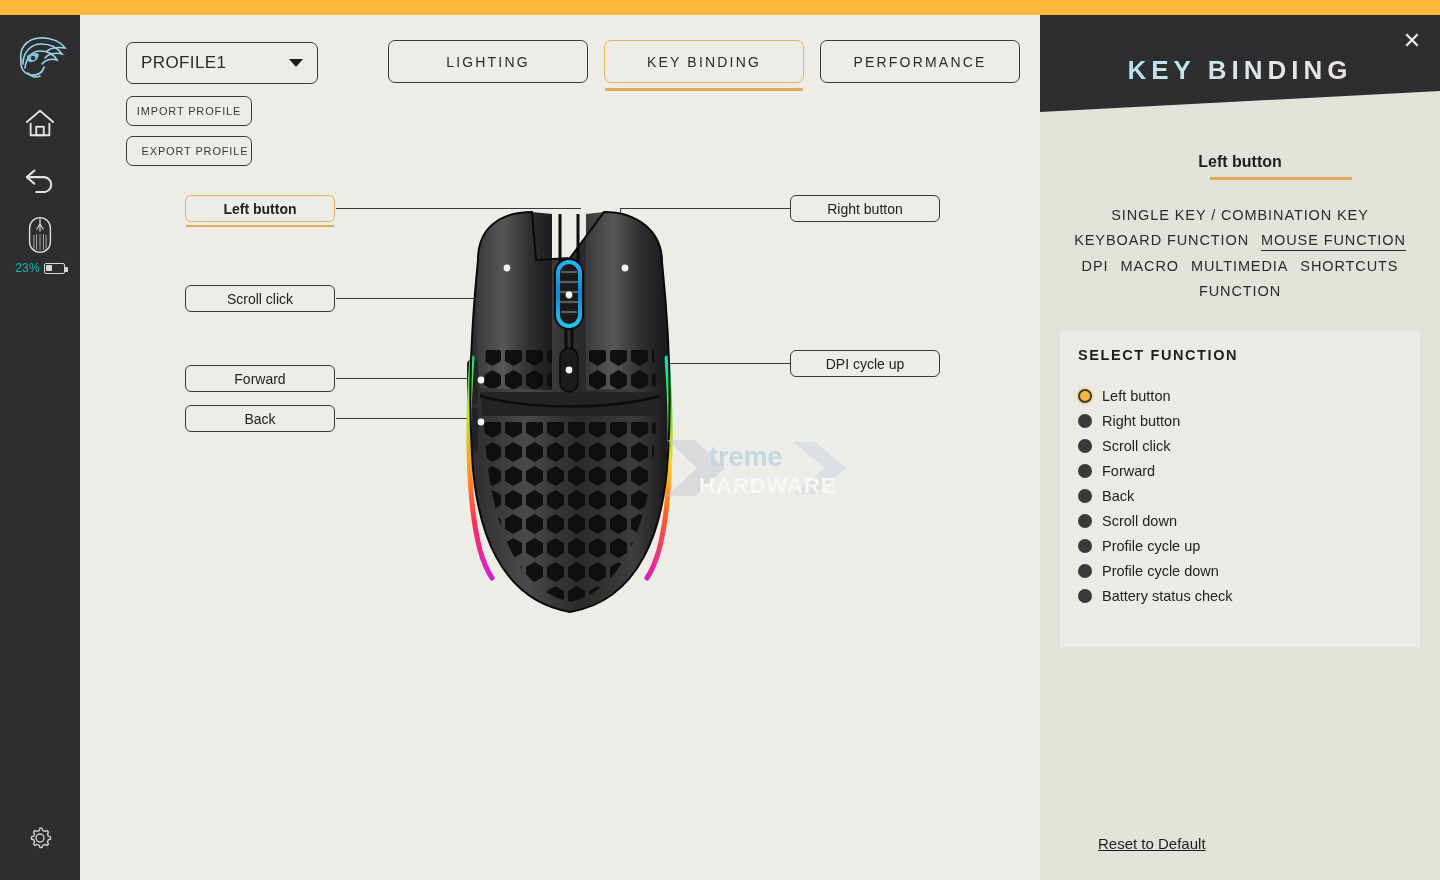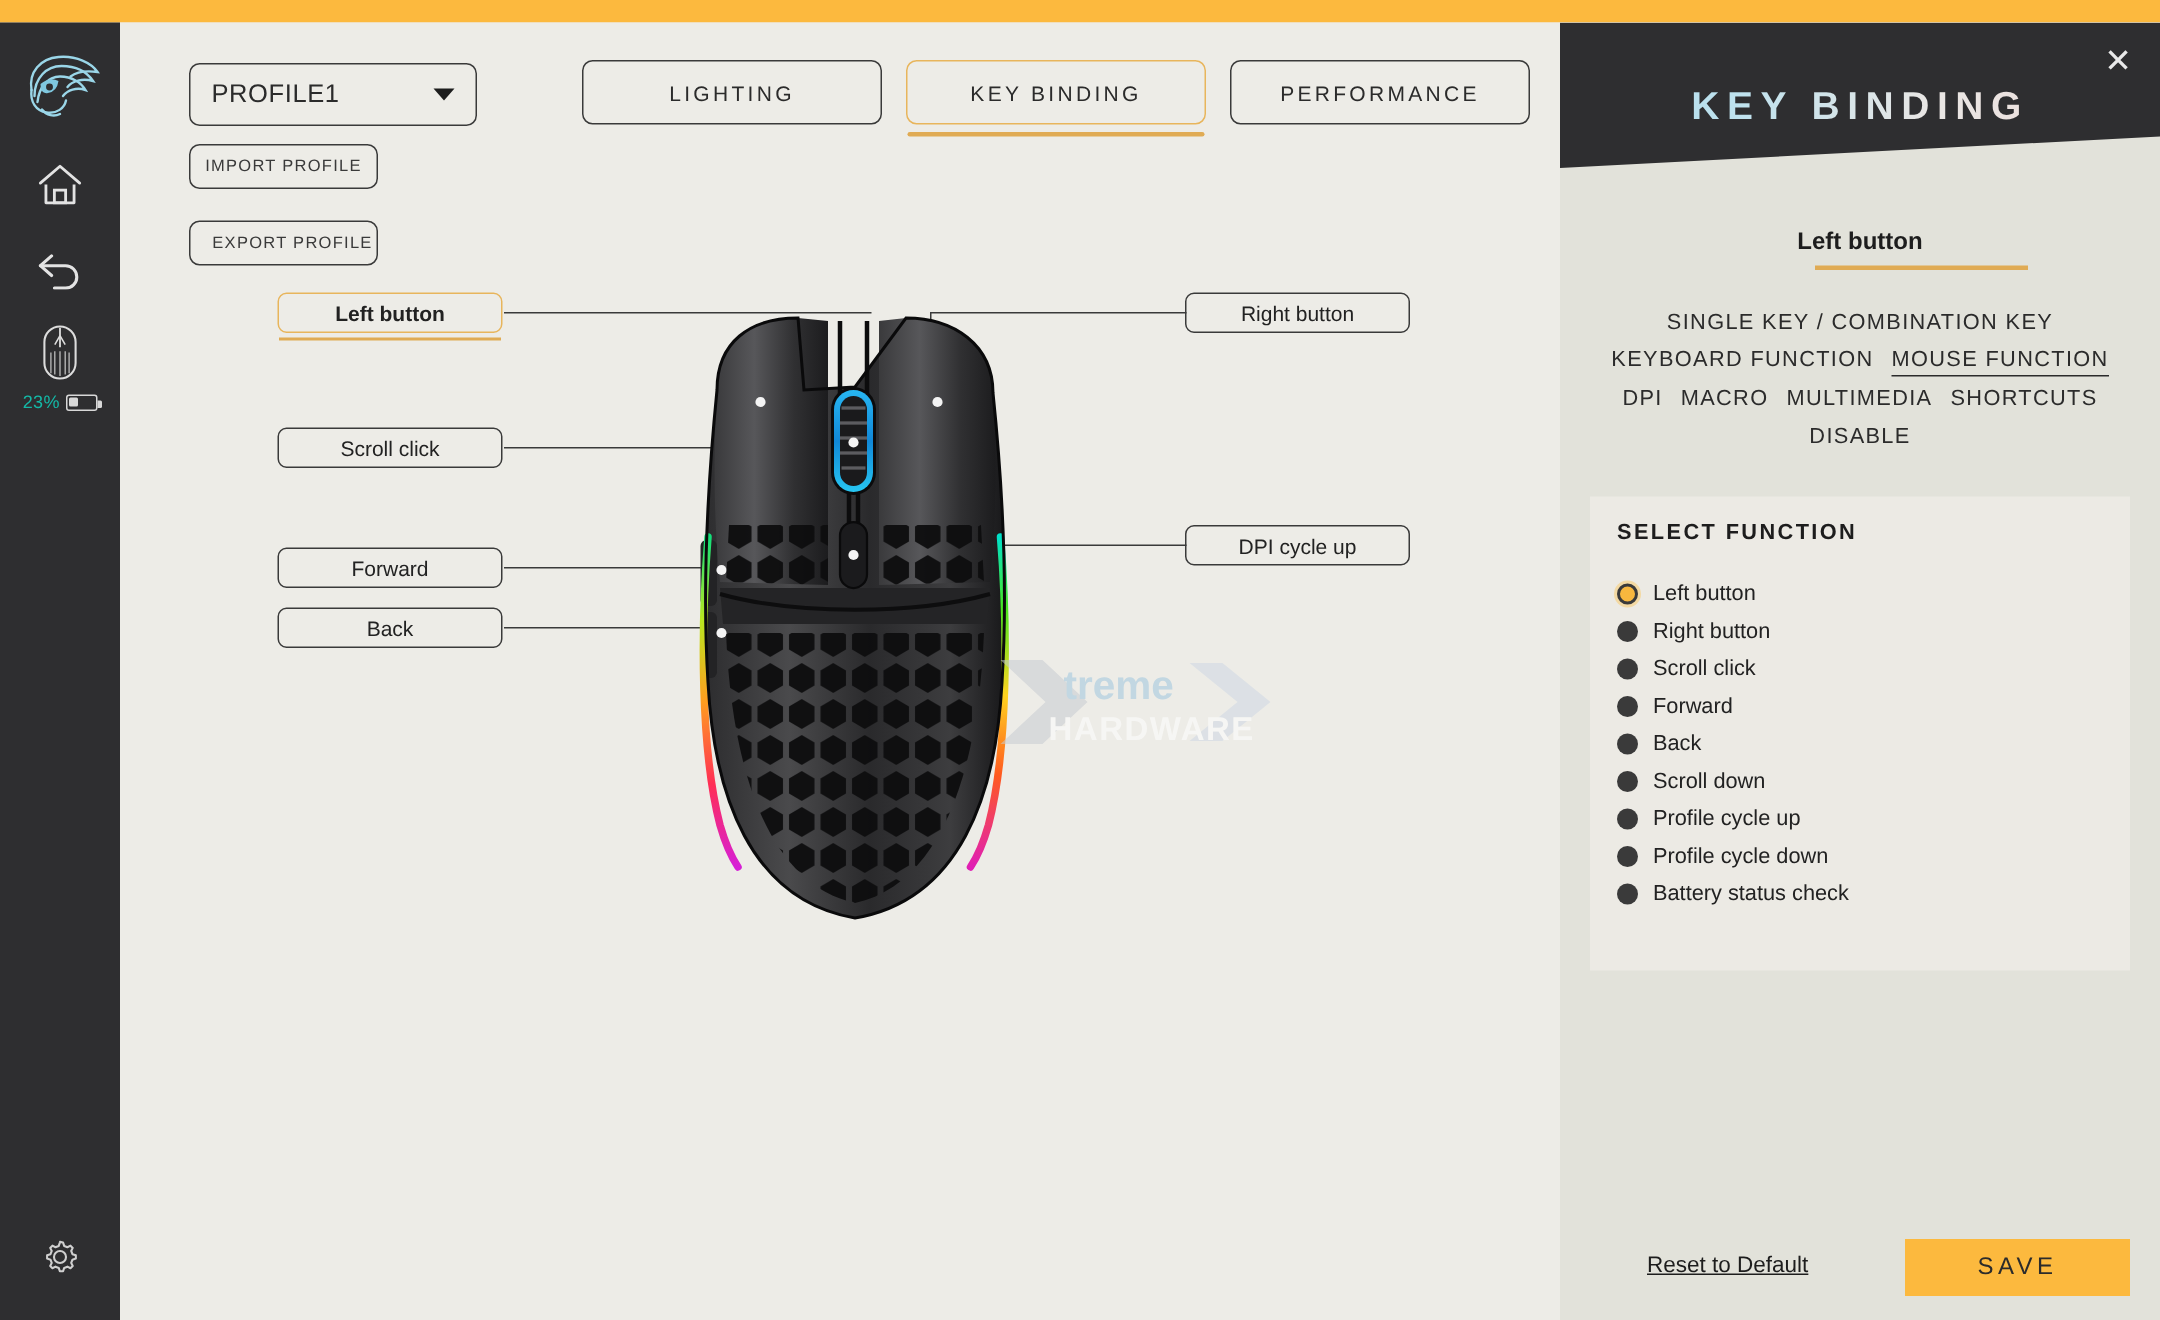--- a/index.html
+++ b/index.html
@@ -80,21 +80,21 @@
 
   .mini-btn {
     position: absolute; left: 46px; width: 126px; height: 30px;
     border: 1.2px solid #3a3a3a; border-radius: 7px; background: transparent;
     font-family: "Liberation Sans", sans-serif;
     font-size: 11px; letter-spacing: .85px; color: #3a3a3a;
     display: flex; align-items: center; justify-content: center;
     cursor: pointer;
   }
   .mini-btn.b1 { top: 81px; }
-  .mini-btn.b2 { top: 132px; padding-left: 12px; }
+  .mini-btn.b2 { top: 121px; padding-left: 12px; }
 
   
   .tabs { position: absolute; left: 308px; top: 25px; display: flex; gap: 16px; }
   .tab {
     height: 43px; min-width: 200px; padding: 0 20px;
     border: 1.3px solid #3a3a3a; border-radius: 7px; background: transparent;
     display: flex; align-items: center; justify-content: center;
     font-size: 14px; letter-spacing: 2.2px; color: #2b2b2b;
     cursor: pointer; position: relative;
   }
@@ -439,21 +439,21 @@
         <span class="cat">KEYBOARD FUNCTION</span>
         <span class="cat active">MOUSE FUNCTION</span>
       </div>
       <div class="cat-row">
         <span class="cat">DPI</span>
         <span class="cat">MACRO</span>
         <span class="cat">MULTIMEDIA</span>
         <span class="cat">SHORTCUTS</span>
       </div>
       <div class="cat-row">
-        <span class="cat">DISABLE</span>
+        <span class="cat">FUNCTION</span>
       </div>
     </div>
 
     <div class="select-card">
       <div class="select-card-title">SELECT FUNCTION</div>
       <div class="fn-list">
         <div class="fn-item">
           <span class="radio sel"></span>
           <span class="fn-label">Left button</span>
         </div>
@@ -487,15 +487,14 @@
         </div>
         <div class="fn-item">
           <span class="radio"></span>
           <span class="fn-label">Battery status check</span>
         </div>
       </div>
     </div>
   </div>
 
   <div class="reset-link">Reset to Default</div>
-  <div class="save-btn">SAVE</div>
 
 </div>
 
 </body></html>

